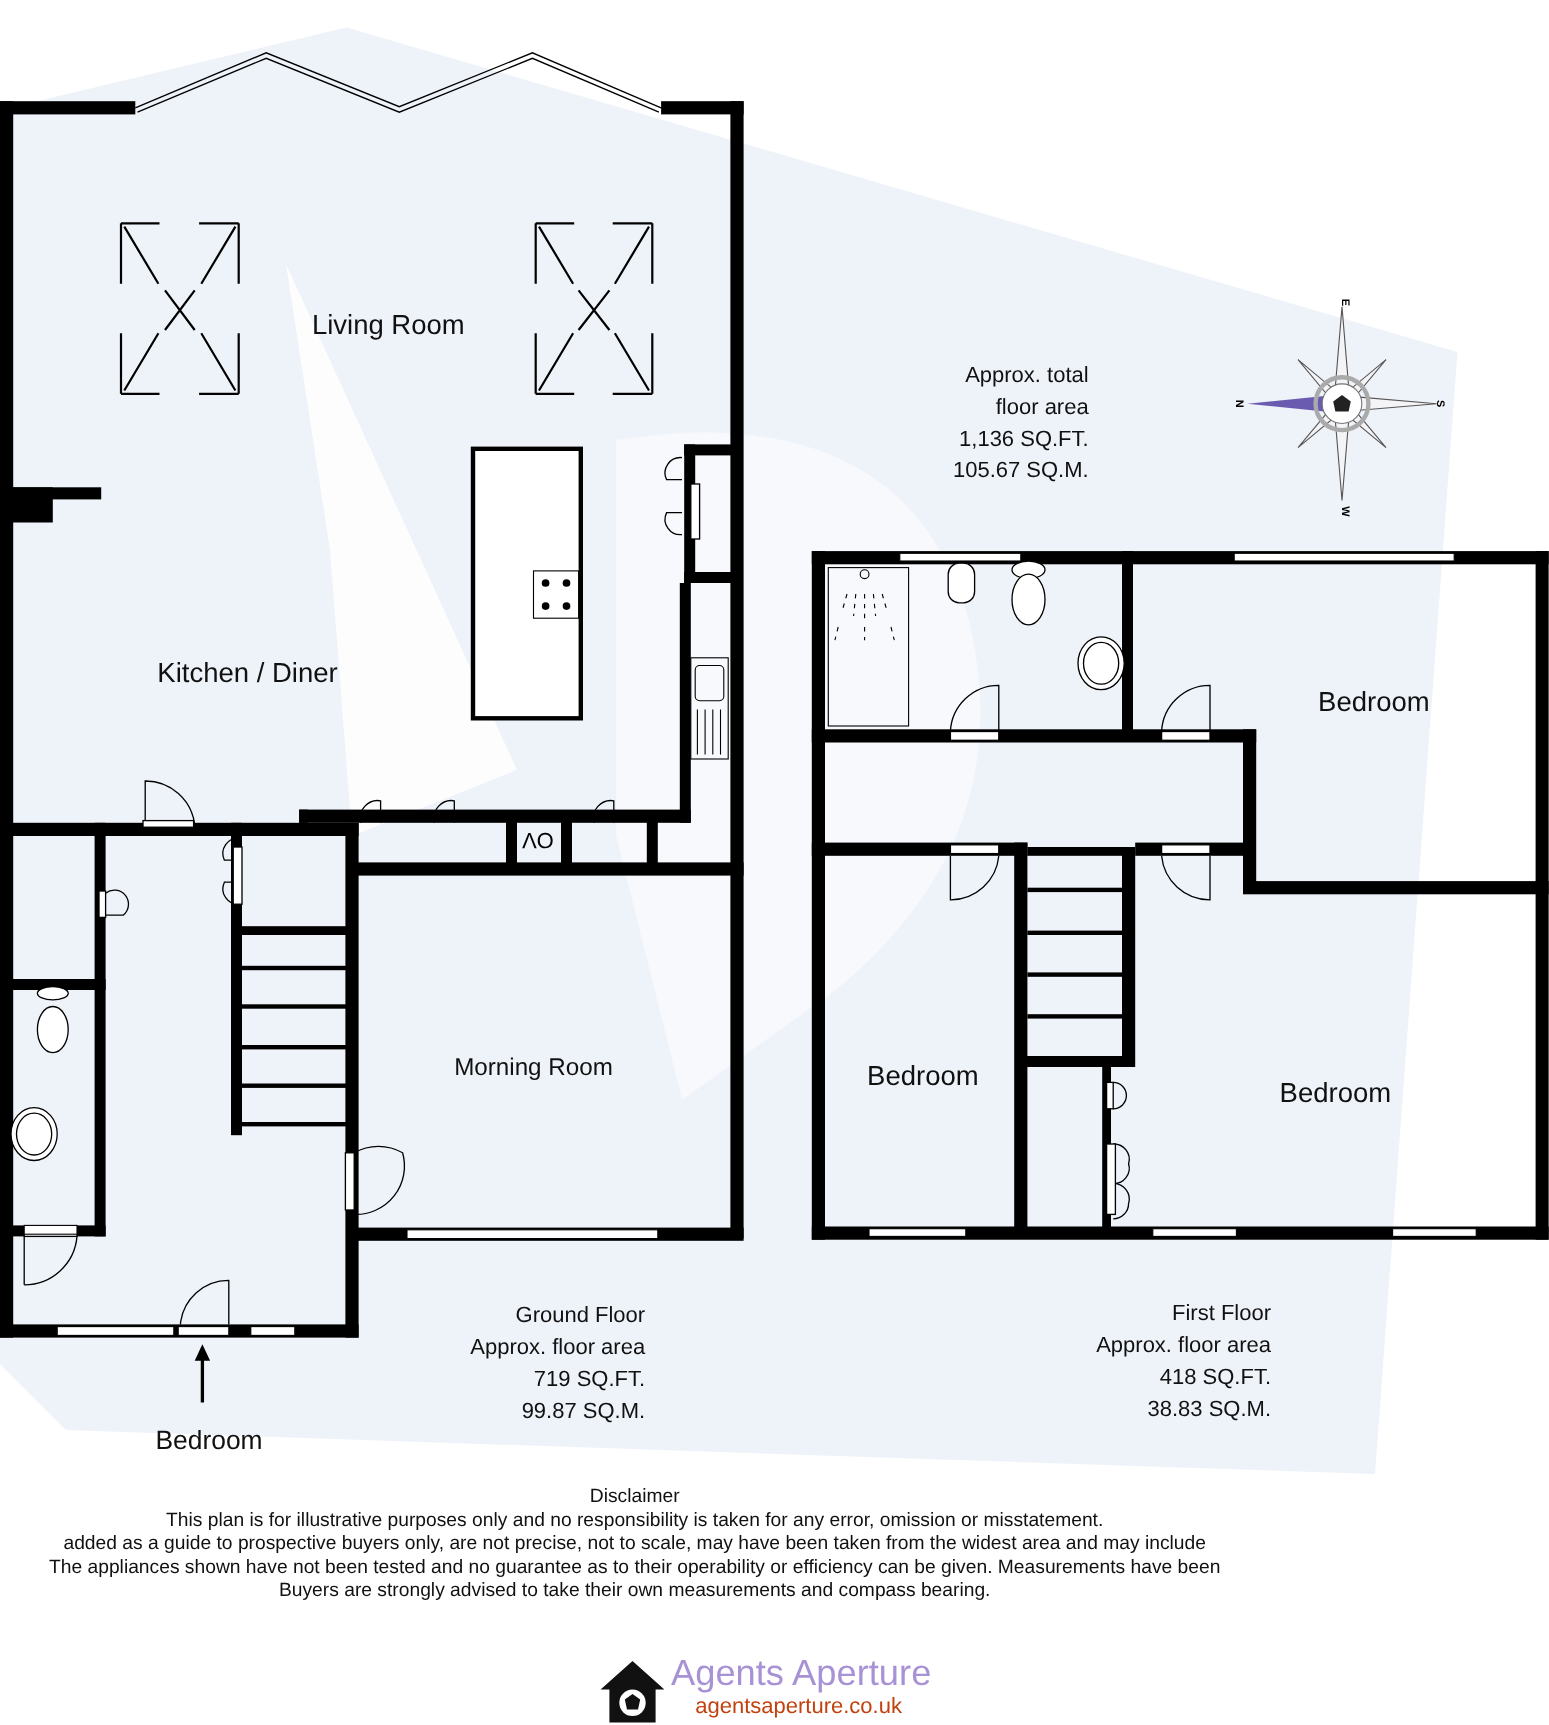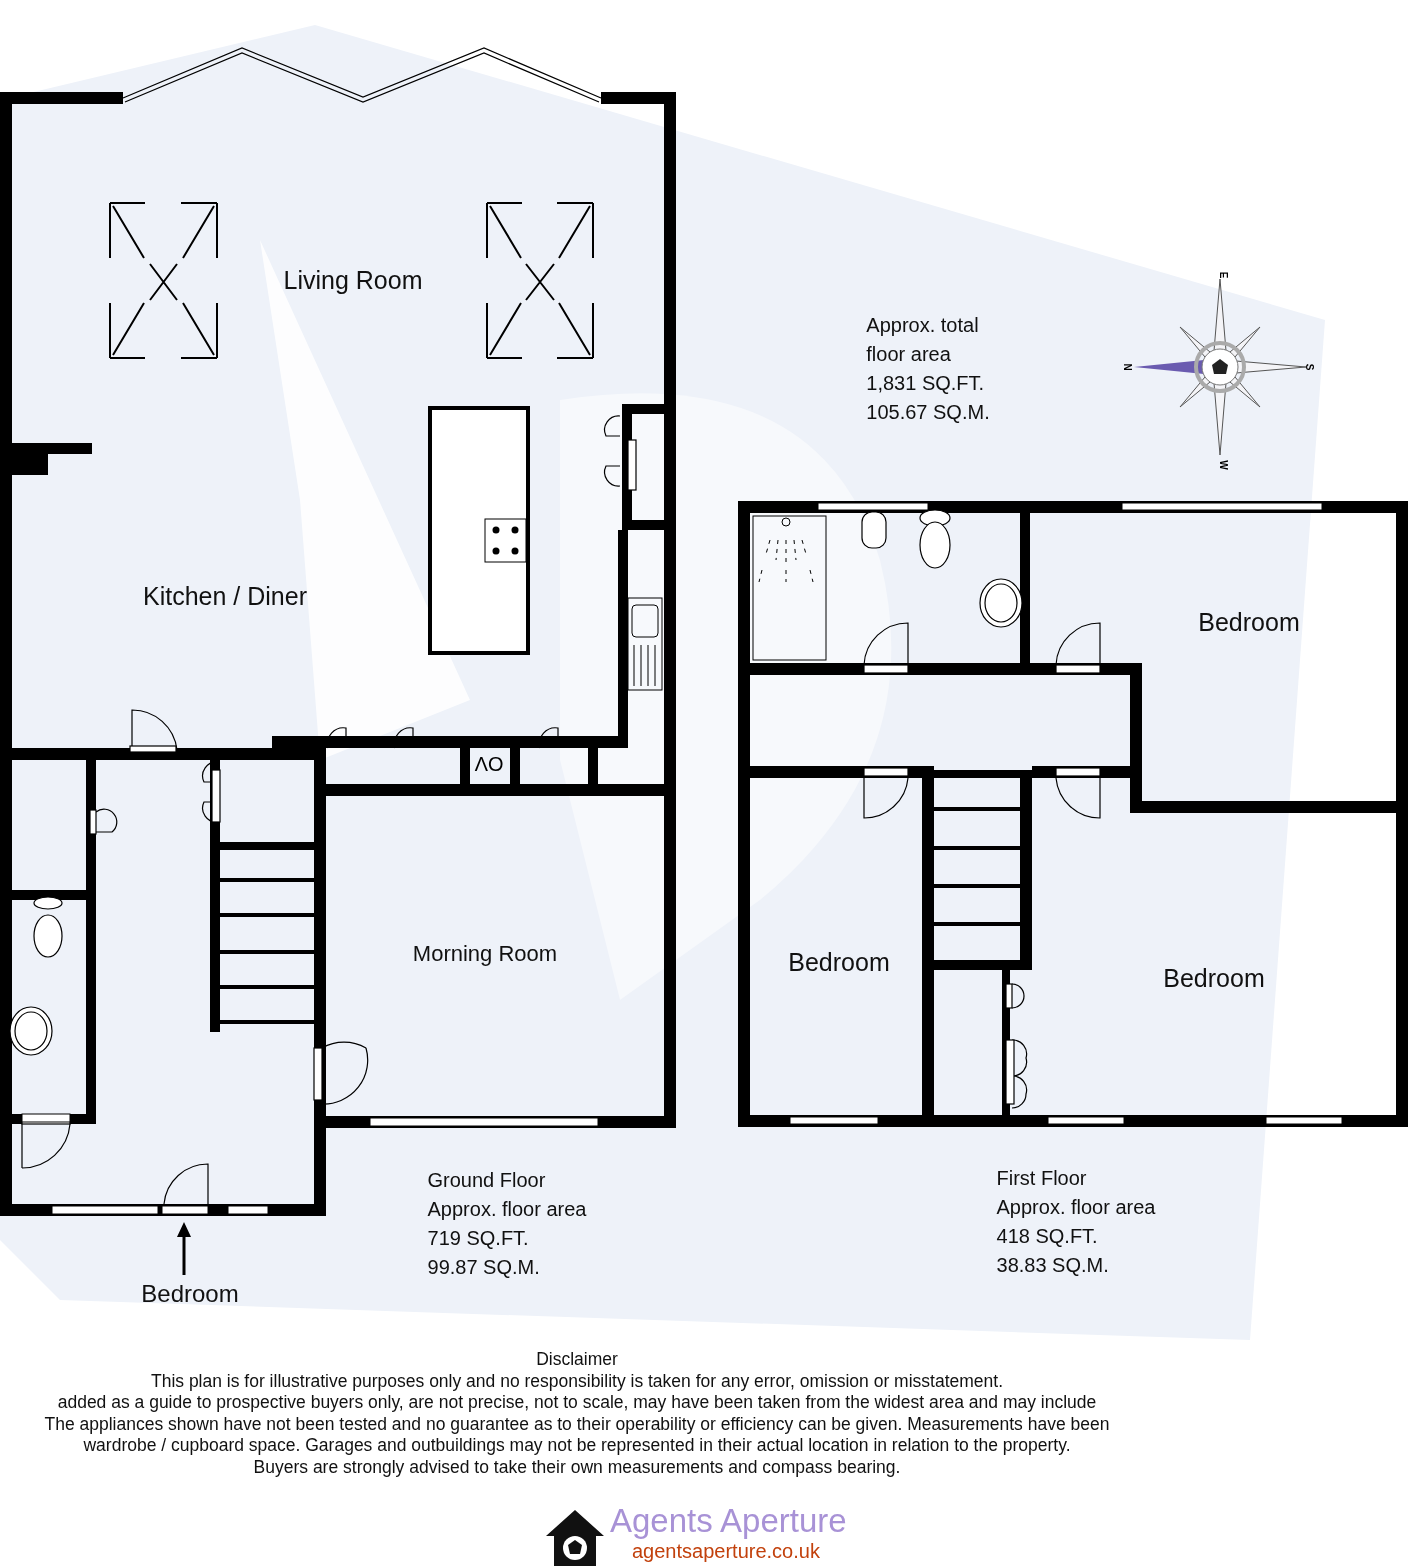--- a/index.html
+++ b/index.html
@@ -1,18 +1,18 @@
 <!DOCTYPE html>
 <html><head>
 <meta charset="utf-8">
 <style>
   html,body{margin:0;padding:0;background:#fff;}
   body{width:1408px;height:1568px;position:relative;overflow:hidden;font-family:"Liberation Sans",sans-serif;color:#111;}
   #plan{position:absolute;left:0;top:0;width:1408px;height:1568px;}
-  .lbl{position:absolute;font-family:"Liberation Sans",sans-serif;color:#111;white-space:nowrap;transform:translateX(-50%);text-align:left;}
+  .lbl{position:absolute;font-family:"Liberation Sans",sans-serif;color:#111;white-space:nowrap;transform:translateX(-50%);text-align:right;margin-top:16px;}
   .room{font-size:25px;}
   .room-sm{font-size:22px;}
   .area{font-size:20px;line-height:29px;}
   .disc{position:absolute;left:0;width:1154px;text-align:center;font-size:17.5px;line-height:21.5px;top:1349px;}
   .disc div{white-space:nowrap;}
   .logo{position:absolute;left:544px;top:1506px;width:330px;height:62px;}
   .logo-title{position:absolute;left:66px;top:-4px;font-size:33px;color:#a892d6;white-space:nowrap;}
   .logo-url{position:absolute;left:88px;top:34px;font-size:20px;color:#c2410c;white-space:nowrap;}
 </style>
 </head>
@@ -250,21 +250,21 @@
 <div class="lbl room" style="left:225px;top:582px;">Kitchen / Diner</div>
 <div class="lbl room-sm" style="left:485px;top:941px;">Morning Room</div>
 <div class="lbl room-sm" style="left:190px;top:1280px;font-size:24px;">Bedroom</div>
 <div class="lbl room" style="left:1249px;top:608px;">Bedroom</div>
 <div class="lbl room" style="left:839px;top:948px;">Bedroom</div>
 <div class="lbl room" style="left:1214px;top:964px;">Bedroom</div>
 
 <div class="lbl area" style="left:928px;top:311px;">
   <div>Approx. total</div>
   <div>floor area</div>
-  <div>1,831 SQ.FT.</div>
+  <div>1,136 SQ.FT.</div>
   <div>105.67 SQ.M.</div>
 </div>
 
 <div class="lbl area" style="left:507px;top:1166px;">
   <div>Ground Floor</div>
   <div>Approx. floor area</div>
   <div>719 SQ.FT.</div>
   <div>99.87 SQ.M.</div>
 </div>
 
@@ -273,21 +273,20 @@
   <div>Approx. floor area</div>
   <div>418 SQ.FT.</div>
   <div>38.83 SQ.M.</div>
 </div>
 
 <div class="disc">
   <div>Disclaimer</div>
   <div>This plan is for illustrative purposes only and no responsibility is taken for any error, omission or misstatement.</div>
   <div>added as a guide to prospective buyers only, are not precise, not to scale, may have been taken from the widest area and may include</div>
   <div>The appliances shown have not been tested and no guarantee as to their operability or efficiency can be given. Measurements have been</div>
-  <div>wardrobe / cupboard space. Garages and outbuildings may not be represented in their actual location in relation to  the property.</div>
   <div>Buyers are strongly advised to take their own measurements and compass bearing.</div>
 </div>
 
 <div class="logo">
   <svg width="62" height="62" viewBox="0 0 62 62" style="position:absolute;left:0;top:0;">
     <polygon points="31,4 60,30 52,30 52,60 10,60 10,30 2,30" fill="#111"></polygon>
     <circle cx="31" cy="42" r="12" fill="#fff"></circle>
     <polygon points="31,34 38,39 36,48 26,48 24,39" fill="#111"></polygon>
   </svg>
   <div class="logo-title">Agents Aperture</div>

